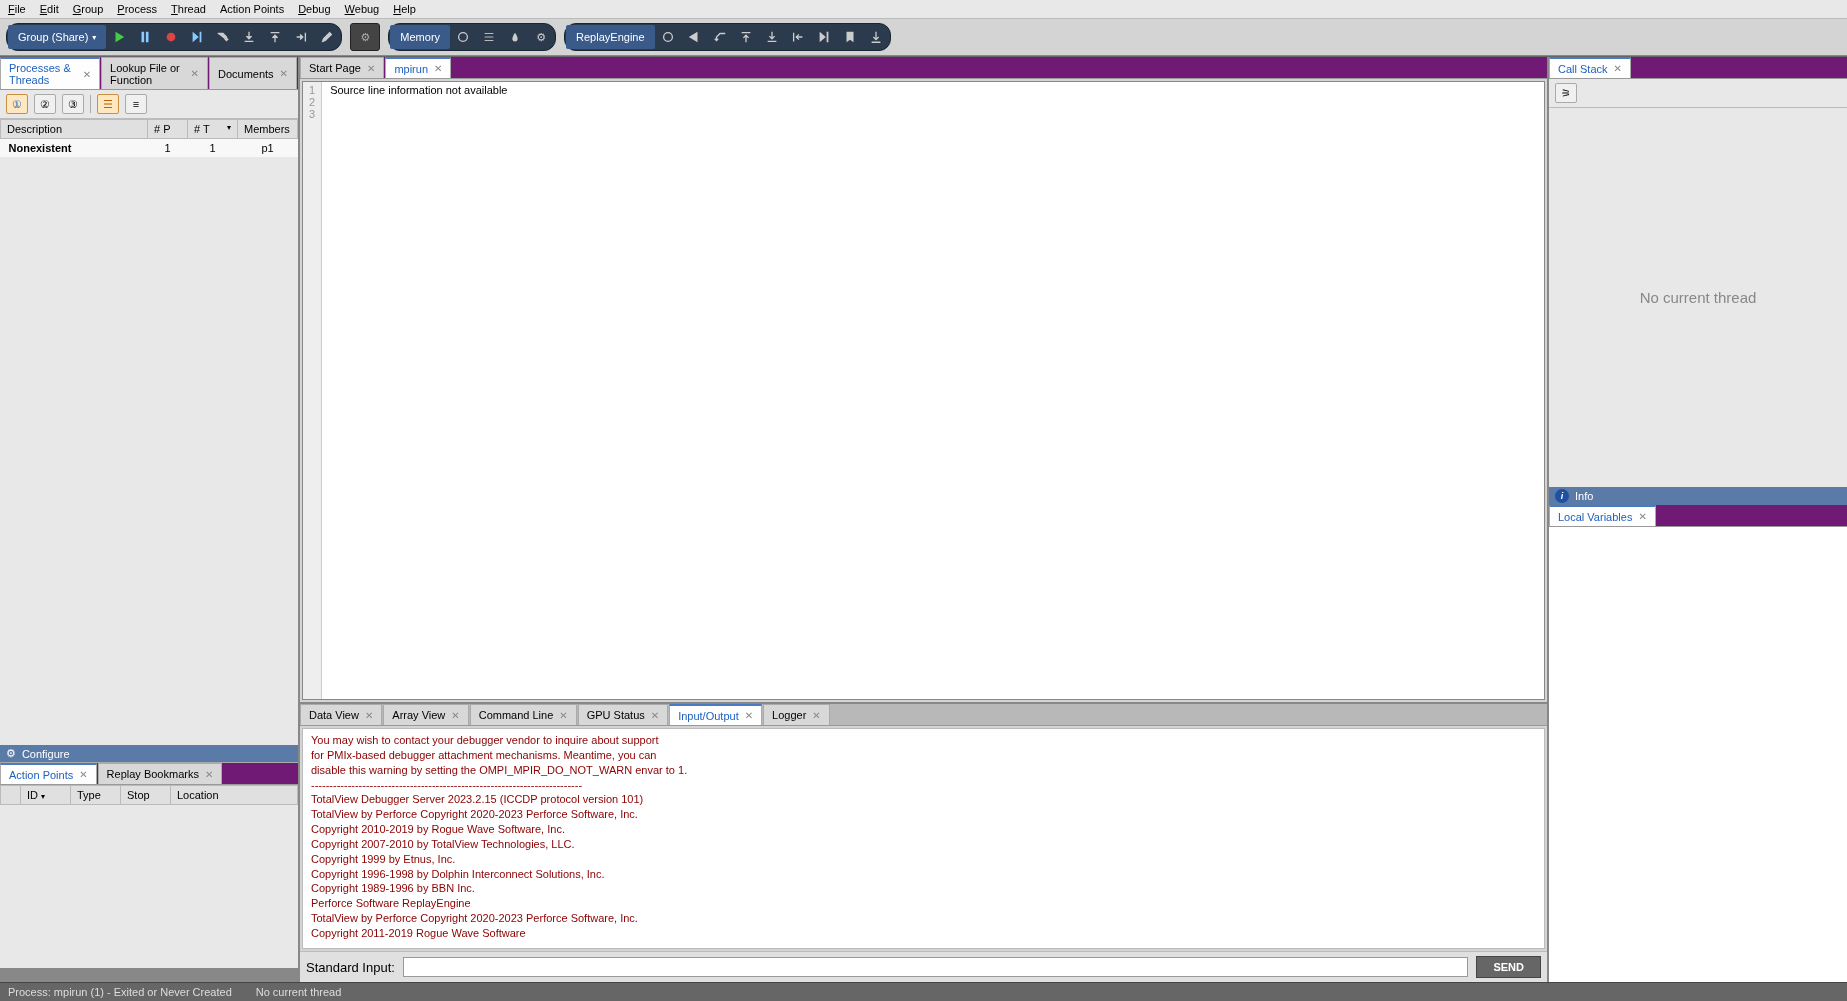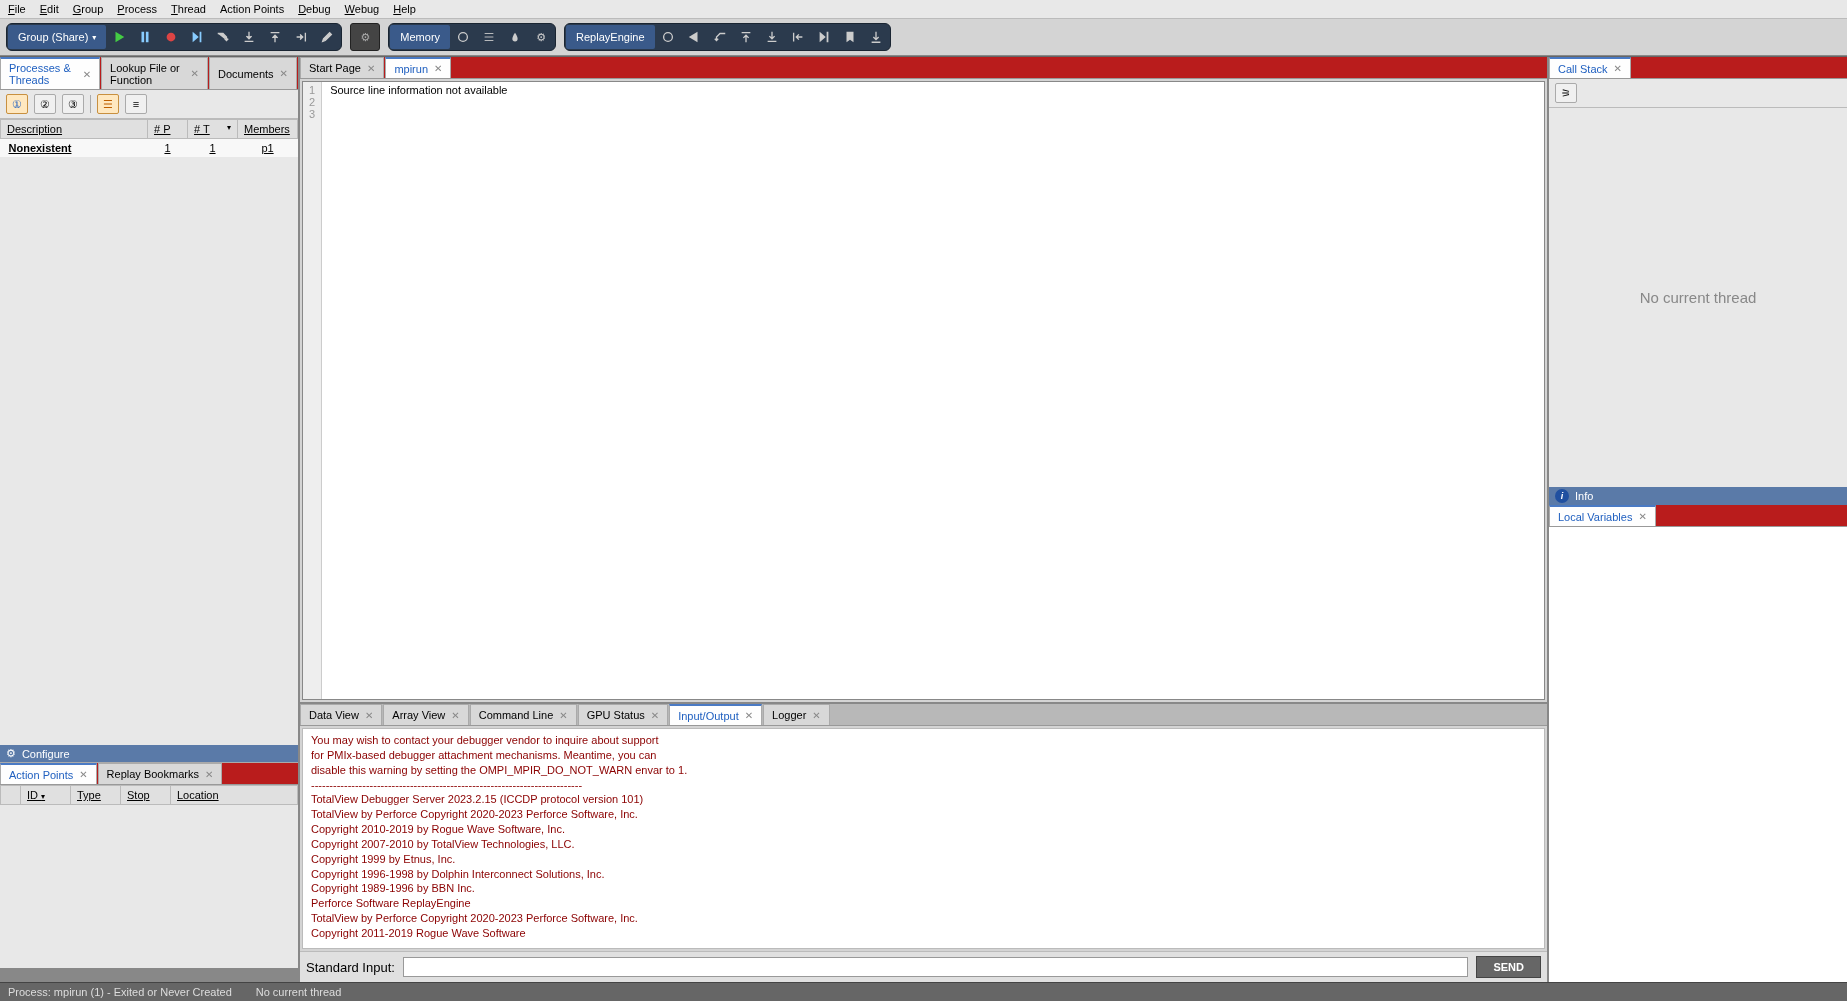--- a/index.html
+++ b/index.html
@@ -3,45 +3,45 @@
 <meta charset="utf-8">
 <style>
 * { margin: 0; padding: 0; box-sizing: border-box; font-family: Arial, sans-serif; font-size: 11px; }
 body { background: #d4d4d4; height: 100vh; display: flex; flex-direction: column; overflow: hidden; }
 
 .menubar { background: #e8e8e8; padding: 3px 8px; display: flex; gap: 14px; border-bottom: 1px solid #bbb; }
 .menubar span { cursor: pointer; }
 .menubar span .ul { text-decoration: underline; }
 
 .toolbar { background: #d4d4d4; padding: 4px 6px; display: flex; gap: 8px; align-items: center; border-bottom: 1px solid #888; }
-.tool-group { display: flex; align-items: center; background: #2b3a4d; border: 1px solid #1a2532; border-radius: 6px; padding: 1px; }
+.tool-group { display: flex; align-items: center; background: #2b3a4d; border: 1px solid #1a2532; border-radius: 12px; padding: 1px; }
 .tool-btn { width: 26px; height: 24px; display: flex; align-items: center; justify-content: center; cursor: pointer; color: #ccc; }
 .tool-label { background: #3a5a8a; color: #fff; padding: 4px 10px; border-radius: 2px; font-size: 11px; height: 24px; display: flex; align-items: center; gap: 4px; }
 
 .dk-group { background: #444; border: 1px solid #222; border-radius: 3px; display: flex; align-items: center; padding: 1px; }
 .dk-btn { width: 26px; height: 24px; display: flex; align-items: center; justify-content: center; cursor: pointer; color: #aaa; }
 
 .main-area { flex: 1; display: flex; min-height: 0; border-top: 1px solid #666; }
 
 .left-pane { width: 300px; display: flex; flex-direction: column; background: #e8e8e8; border-right: 2px solid #888; }
 .center-pane { flex: 1; display: flex; flex-direction: column; min-width: 0; }
 .right-pane { width: 300px; display: flex; flex-direction: column; background: #e8e8e8; border-left: 2px solid #888; }
 
-.tabs { background: #b91c1c; display: flex; border-bottom: 1px solid #999; min-height: 22px; }
+.tabs { background: #701a75; display: flex; border-bottom: 1px solid #999; min-height: 22px; }
 .tab { padding: 3px 8px; background: #d8d8d8; border: 1px solid #aaa; margin-right: 1px; display: flex; align-items: center; gap: 6px; cursor: pointer; border-bottom: none; }
 .tab.active { background: #fefefe; color: #2060c0; border-top: 2px solid #4a7ac4; }
 .tab .close { color: #888; font-size: 10px; }
 
 .toolbar-small { background: #e8e8e8; padding: 4px 6px; display: flex; gap: 6px; border-bottom: 1px solid #bbb; align-items: center; }
 .small-btn { width: 22px; height: 20px; border: 1px solid #aaa; background: #f0f0f0; display: flex; align-items: center; justify-content: center; cursor: pointer; border-radius: 2px; }
 .small-btn.active { background: #ffe8c0; border-color: #c89040; }
 .small-btn.blue { color: #2060c0; }
 .divider-v { width: 1px; height: 18px; background: #aaa; }
 
-.data-table { width: 100%; border-collapse: collapse; background: #f8f8f8; text-decoration: underline; }
+.data-table { width: 100%; border-collapse: collapse; background: #f8f8f8; }
 .data-table th { background: #e0e0e0; border: 1px solid #bbb; padding: 3px 6px; text-align: left; font-weight: normal; font-size: 11px; }
 .data-table td { padding: 3px 8px; font-size: 11px; }
 .data-table .dropdown-arrow { float: right; font-size: 8px; }
 
 .panel-fill { flex: 1; background: #e8e8e8; overflow: auto; }
 .panel-white { flex: 1; background: #fff; overflow: auto; }
 
 .collapse-bar { background: #5a7aa8; color: #fff; padding: 2px 6px; display: flex; align-items: center; gap: 6px; font-size: 11px; }
 .collapse-bar .gear { font-size: 11px; }
 

